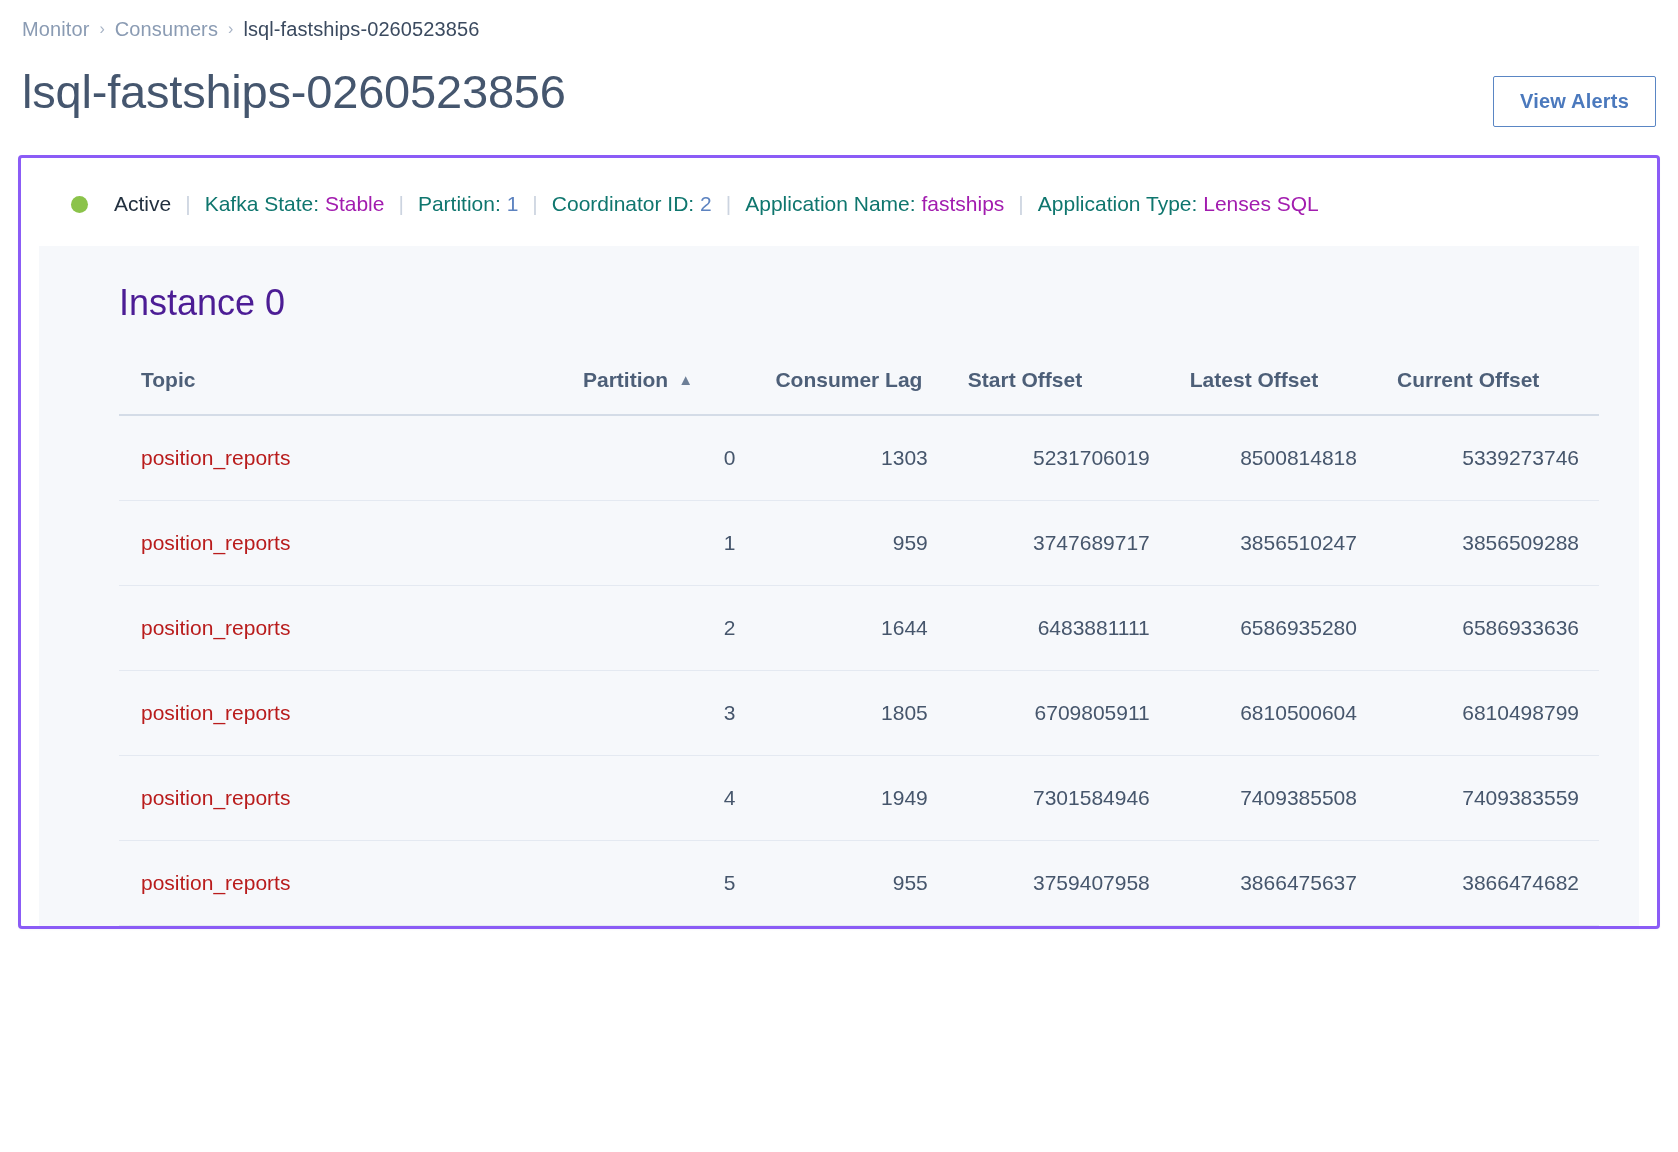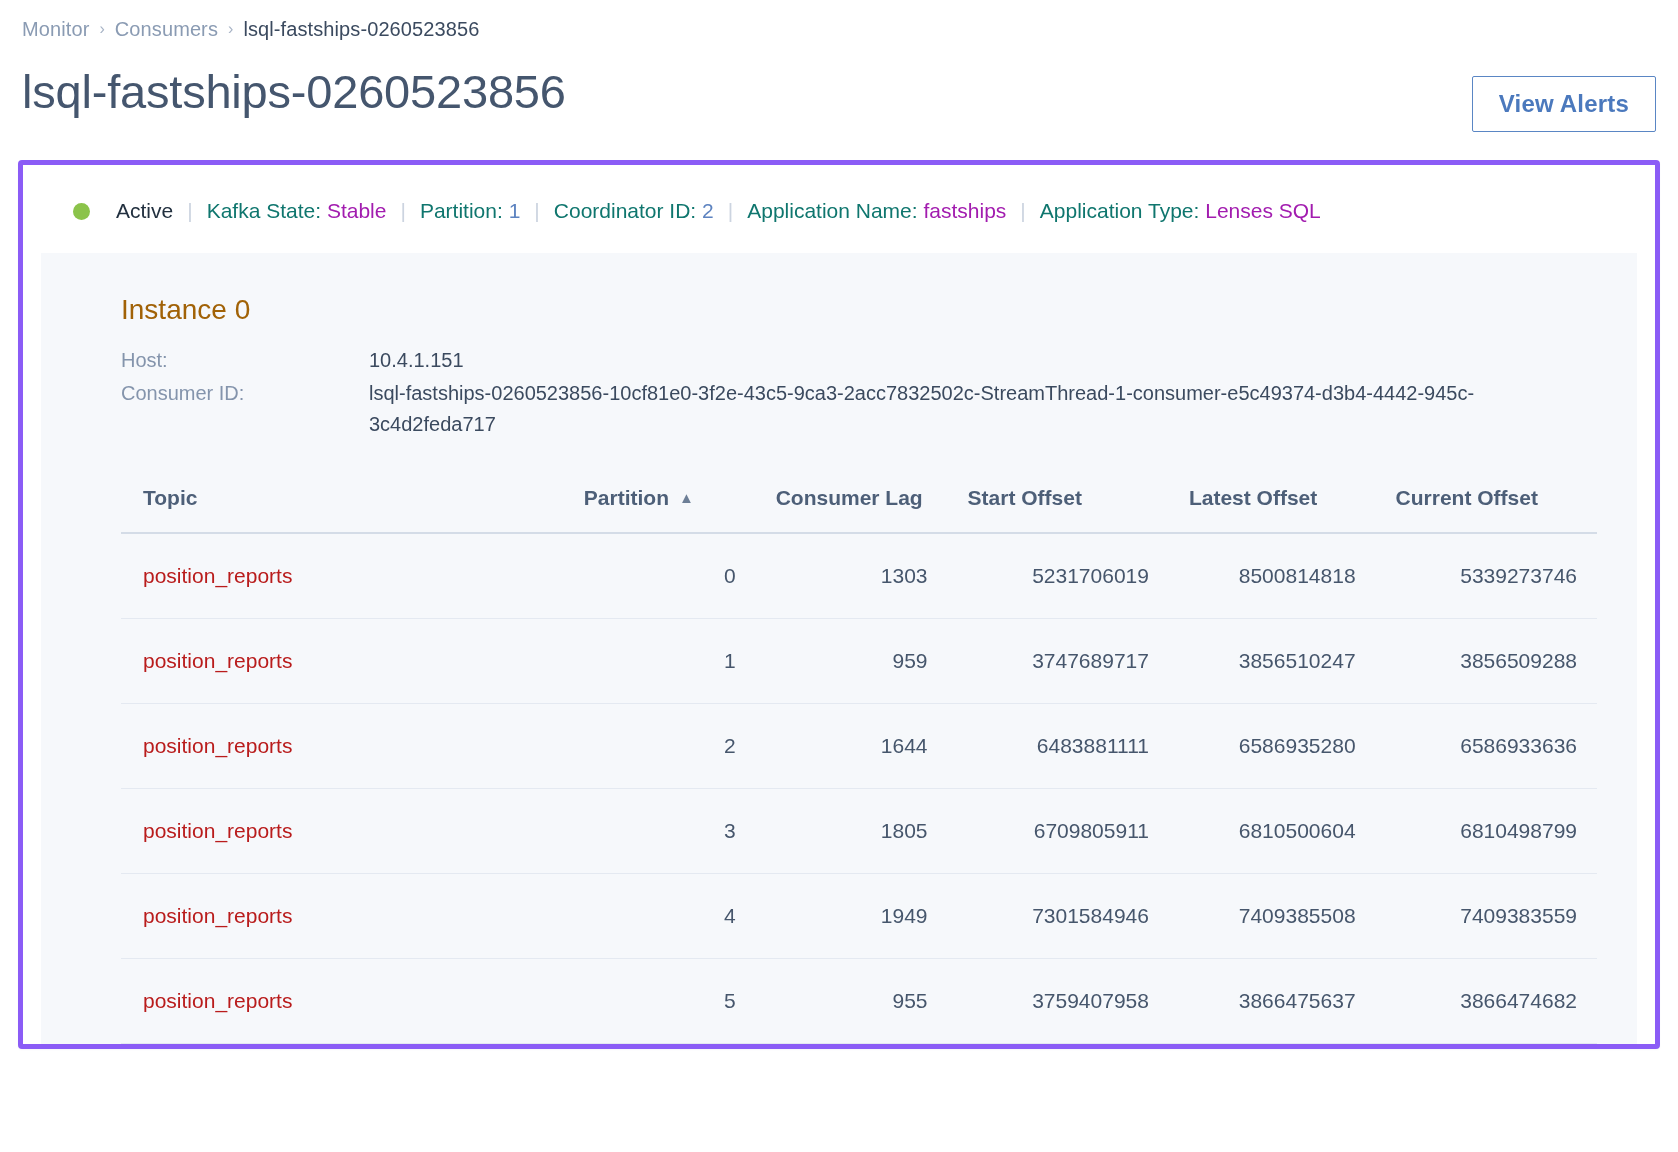--- a/index.html
+++ b/index.html
@@ -61,34 +61,34 @@
     font-weight: 400;
     color: #45566e;
     margin: 0;
     letter-spacing: -0.2px;
   }
   .view-alerts-btn {
     margin-top: 12px;
     border: 1px solid #5a86c4;
     background: #ffffff;
     color: #4b79bd;
-    font-size: 24px;
+    font-size: 20px;
     font-weight: 700;
     font-family: "Liberation Sans", sans-serif;
     padding: 13px 26px;
     cursor: pointer;
     border-radius: 2px;
     letter-spacing: 0.2px;
     white-space: nowrap;
   }
 
   
   .card {
     margin: 28px 18px 0 18px;
-    border: 5px solid #8b5cf6;
+    border: 3px solid #8b5cf6;
     border-radius: 4px;
     background: #ffffff;
     box-shadow: 0 1px 2px rgba(40,60,90,0.04);
     overflow: hidden;
   }
 
   
   .status-strip {
     display: flex;
     align-items: center;
@@ -126,23 +126,23 @@
   }
 
   
   .instance-panel {
     background: #f6f8fb;
     margin: 0 18px 0 18px;
     padding: 36px 0 0 0;
     min-height: 560px;
   }
   .instance-title {
-    font-size: 28px;
+    font-size: 36px;
     font-weight: 400;
-    color: #a16207;
+    color: #4c1d95;
     margin: 0 0 14px 80px;
     line-height: 42px;
   }
   .meta-table {
     margin: 0 0 0 80px;
     border-collapse: collapse;
     font-size: 20px;
     line-height: 31px;
   }
   .meta-table td {
@@ -267,32 +267,20 @@
       <span class="status-item">
         <span class="status-label">Application Type:</span>
         <span class="status-value">Lenses SQL</span>
       </span>
     </div>
 
     <div class="instance-panel">
 
       <h2 class="instance-title">Instance 0</h2>
 
-      <table class="meta-table">
-        <tbody>
-          <tr>
-            <td class="meta-label">Host:</td>
-            <td class="meta-value">10.4.1.151</td>
-          </tr>
-          <tr>
-            <td class="meta-label">Consumer ID:</td>
-            <td class="meta-value">lsql-fastships-0260523856-10cf81e0-3f2e-43c5-9ca3-2acc7832502c-StreamThread-1-consumer-e5c49374-d3b4-4442-945c-3c4d2feda717</td>
-          </tr>
-        </tbody>
-      </table>
 
       <div class="table-wrap">
         <table class="grid">
           <thead>
             <tr>
               <th class="col-topic">
                 <span>Topic</span>
               </th>
               <th class="col-partition">
                 <span>Partition</span><span class="sort-arrow">▲</span>

